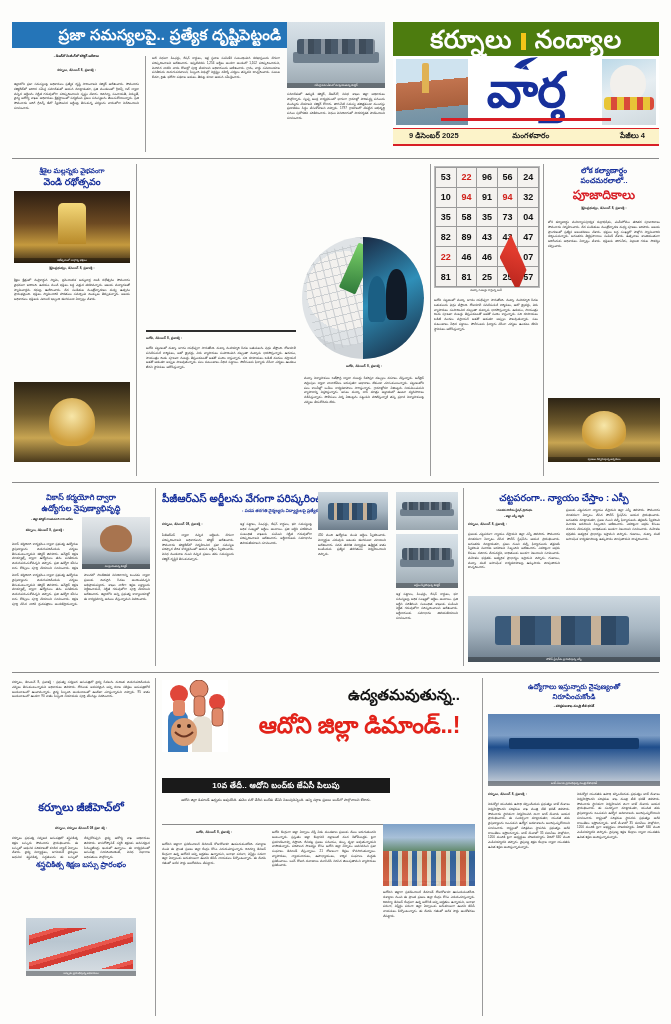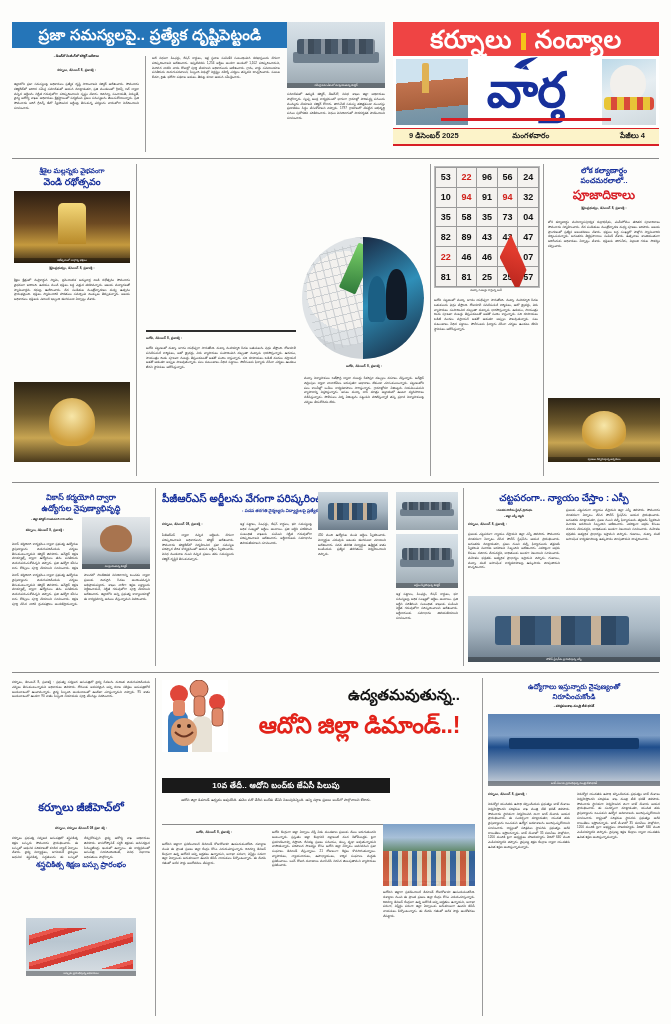--- a/index.html
+++ b/index.html
@@ -17,21 +17,21 @@
   
   .hr{background:#8a8a8a;height:1px;}
   .hr2{background:#2e2e2e;height:1.6px;}
   .vr{background:#9a9a9a;width:1px;}
 
   
   .blue-banner{background:#2575b8;color:#fff;text-align:center;
       font-size:15px;font-weight:bold;line-height:26px;letter-spacing:.3px;}
 
   
-  .mast-red{background:#ef4444;color:#fff;text-align:center;font-weight:bold;
+  .mast-red{background:#4d7c0f;color:#fff;text-align:center;font-weight:bold;
       font-size:25px;line-height:34px;letter-spacing:.5px;position:relative;}
   .mast-red .sep{display:inline-block;width:5px;height:17px;background:#f5c518;
       vertical-align:-2px;margin:0 9px;}
   .mast-mid{background:#fff;position:relative;height:72px;overflow:hidden;}
   .vaartha{position:absolute;left:0;right:0;top:4px;text-align:center;
       font-size:49px;font-weight:bold;color:#17309b;line-height:60px;letter-spacing:-1px;}
   .mast-underline{position:absolute;left:18%;right:18%;bottom:7px;height:3px;background:#d81f26;}
   .mast-bird{position:absolute;left:50%;margin-left:-14px;top:0;width:28px;height:16px;}
   .mast-photo-l{position:absolute;left:3px;top:3px;width:72px;height:66px;
       background:linear-gradient(175deg,#cfe3ef 0%,#cfe3ef 34%,#c2744f 34%,#a9603d 72%,#7d98a8 72%,#6f8fa3 100%);}
@@ -120,21 +120,21 @@
   .numgrid td.r{color:#d1201a;}
   .pen-red{position:absolute;right:12%;bottom:-4%;width:26%;height:48%;
       background:linear-gradient(200deg,#e23b2e 30%,#b0211a);
       clip-path:polygon(42% 0,100% 62%,66% 100%,0 40%);}
 </style>
 </head>
 <body>
 
 <div class="page">
 
-  <div class="abs blue-banner" style="left:12px;top:22px;width:276px;height:26px;">ప్రజా సమస్యలపై.. ప్రత్యేక దృష్టిపెట్టండి</div>
+  <div class="abs blue-banner" style="left:12px;top:22px;width:276px;height:26px;padding-left:20px;">ప్రజా సమస్యలపై.. ప్రత్యేక దృష్టిపెట్టండి</div>
 
   <div class="abs byline" style="left:14px;top:54px;width:125px;">- డీఆర్‌వో మీటింగ్‌లో కలెక్టర్ ఆదేశాలు</div>
   <div class="abs body-col" style="left:14px;top:68px;width:125px;font-weight:bold;text-align:center;">కర్నూలు, డిసెంబర్ 8, ప్రజాశక్తి :</div>
   <div class="abs body-col" style="left:14px;top:82px;width:125px;height:68px;">జిల్లాలోని ప్రజా సమస్యలపై అధికారులు ప్రత్యేక దృష్టి సారించాలని కలెక్టర్ ఆదేశించారు. సోమవారం కలెక్టరేట్‌లో జరిగిన సమీక్ష సమావేశంలో ఆయన మాట్లాడుతూ, ప్రతి మండలంలో గ్రీవెన్స్ సెల్ ద్వారా వచ్చిన అర్జీలను నిర్ణీత గడువులోగా పరిష్కరించాలని స్పష్టం చేశారు. రెవెన్యూ, పంచాయతీ, విద్యుత్, వైద్య ఆరోగ్య శాఖల అధికారులు క్షేత్రస్థాయిలో పర్యటించి ప్రజల సమస్యలను తెలుసుకోవాలన్నారు. ప్రతి సోమవారం జరిగే గ్రీవెన్స్ డేలో స్వీకరించిన అర్జీలపై తీసుకున్న చర్యలను వారంలోగా నివేదించాలని సూచించారు.</div>
 
   <div class="abs vr" style="left:145px;top:56px;height:96px;"></div>
 
   <div class="abs body-col" style="left:152px;top:56px;width:128px;height:96px;">అదే విధంగా పింఛన్లు, రేషన్ కార్డులు, ఇళ్ల స్థలాల పంపిణీకి సంబంధించిన దరఖాస్తులను వేగంగా పరిష్కరించాలని ఆదేశించారు. ఇప్పటివరకు 1,254 అర్జీలు అందగా అందులో 1,102 పరిష్కరించామని, మిగిలిన వాటిని వారం రోజుల్లో పూర్తి చేయాలని అధికారులను ఆదేశించారు. గ్రామ, వార్డు సచివాలయాల పనితీరును మెరుగుపరచాలని, సిబ్బంది విధుల్లో నిర్లక్ష్యం వహిస్తే చర్యలు తప్పవని హెచ్చరించారు. పంటల బీమా, రైతు భరోసా పథకాల అమలు తీరుపై కూడా ఆయన సమీక్షించారు.</div>
 
   <div class="ph meet" style="left:287px;top:22px;width:98px;height:66px;">

